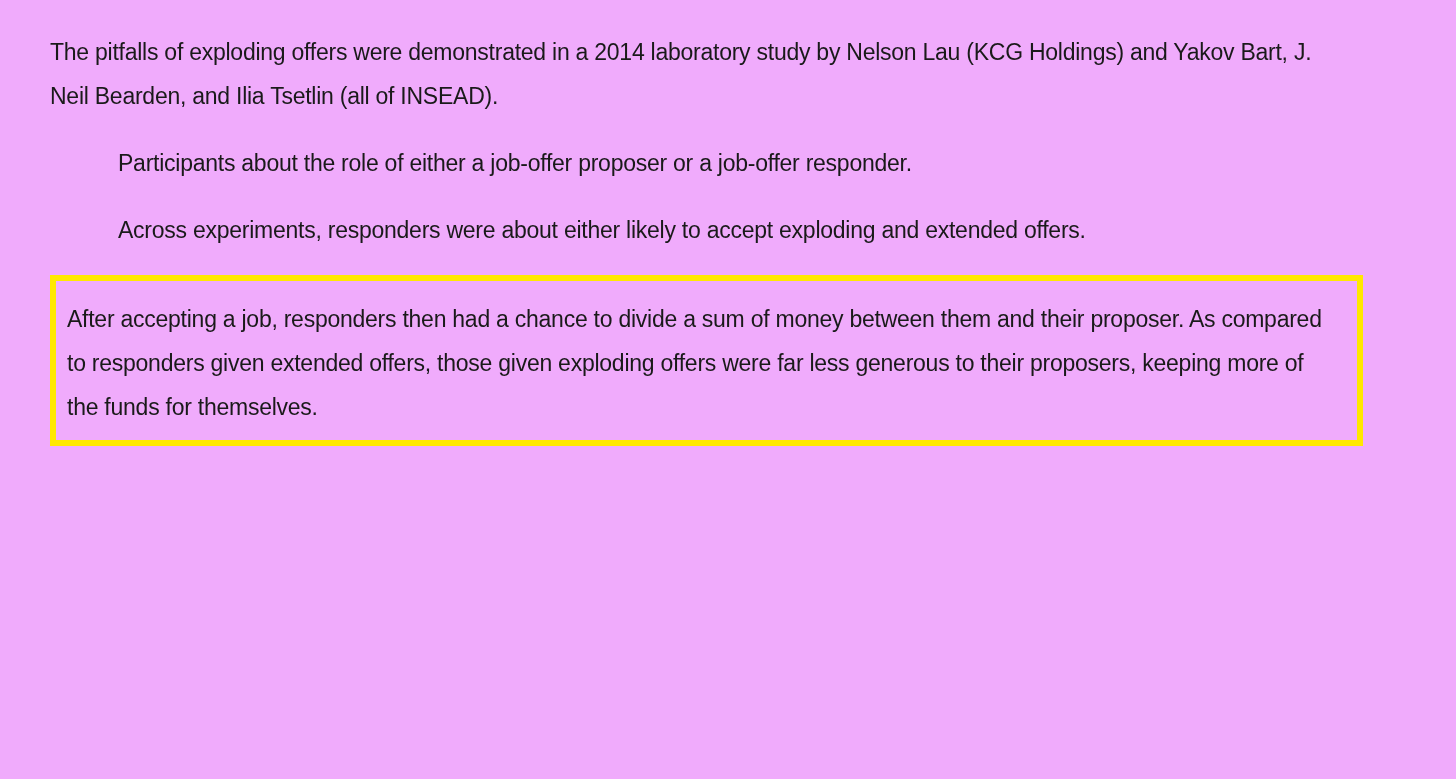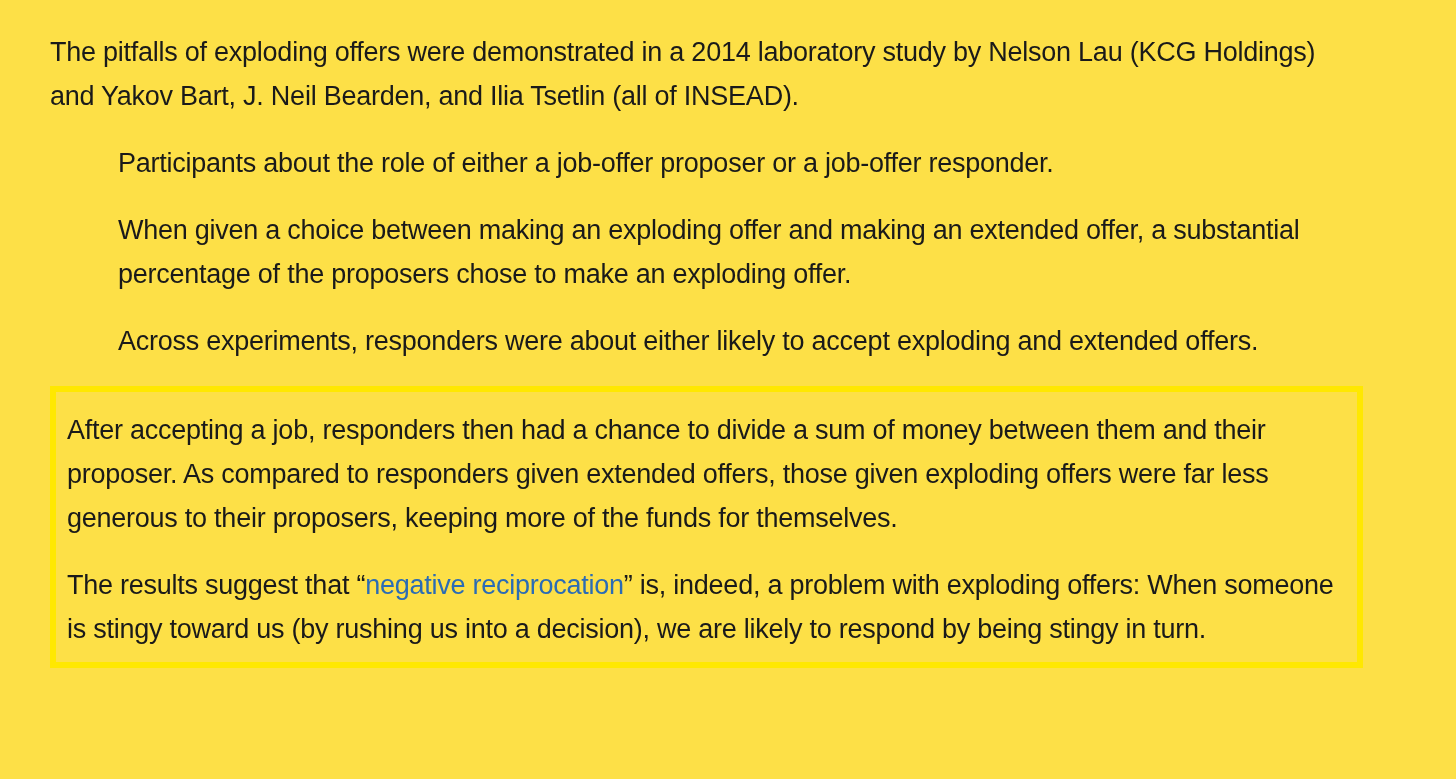--- a/index.html
+++ b/index.html
@@ -4,25 +4,25 @@
 <style>
   html, body {
     margin: 0;
     padding: 0;
     background: #ffffff;
   }
   .page {
     position: relative;
     width: 1456px;
     height: 779px;
-    background: #fde047;
+    background: #f0abfc;
     overflow: hidden;
     font-family: "Liberation Sans", "DejaVu Sans", sans-serif;
     color: #1a1a1a;
-    font-size: 27px;
+    font-size: 23px;
     line-height: 44px;
     letter-spacing: -0.25px;
   }
   .content {
     padding: 30px 0 0 50px;
   }
   p { margin: 0; }
   .intro {
     max-width: 1290px;
     margin-bottom: 23px;
@@ -54,25 +54,23 @@
 </head>
 <body>
 
 <div class="page">
   <div class="content">
 
     <p class="intro">The pitfalls of exploding offers were demonstrated in a 2014 laboratory study by Nelson Lau (KCG Holdings) and Yakov Bart, J. Neil Bearden, and Ilia Tsetlin (all of INSEAD).</p>
 
     <p class="finding">Participants about the role of either a job-offer proposer or a job-offer responder.</p>
 
-    <p class="finding">When given a choice between making an exploding offer and making an extended offer, a substantial percentage of the proposers chose to make an exploding offer.</p>
 
     <p class="finding">Across experiments, responders were about either likely to accept exploding and extended offers.</p>
 
     <div class="highlight-box">
 
       <p class="hl-para">After accepting a job, responders then had a chance to divide a sum of money between them and their proposer. As compared to responders given extended offers, those given exploding offers were far less generous to their proposers, keeping more of the funds for themselves.</p>
 
-      <p class="hl-para"><span>The results suggest that “</span><a class="text-link">negative reciprocation</a><span>” is, indeed, a problem with exploding offers: When someone is stingy toward us (by rushing us into a decision), we are likely to respond by being stingy in turn.</span></p>
     </div>
 
   </div>
 </div>
 
 </body></html>

